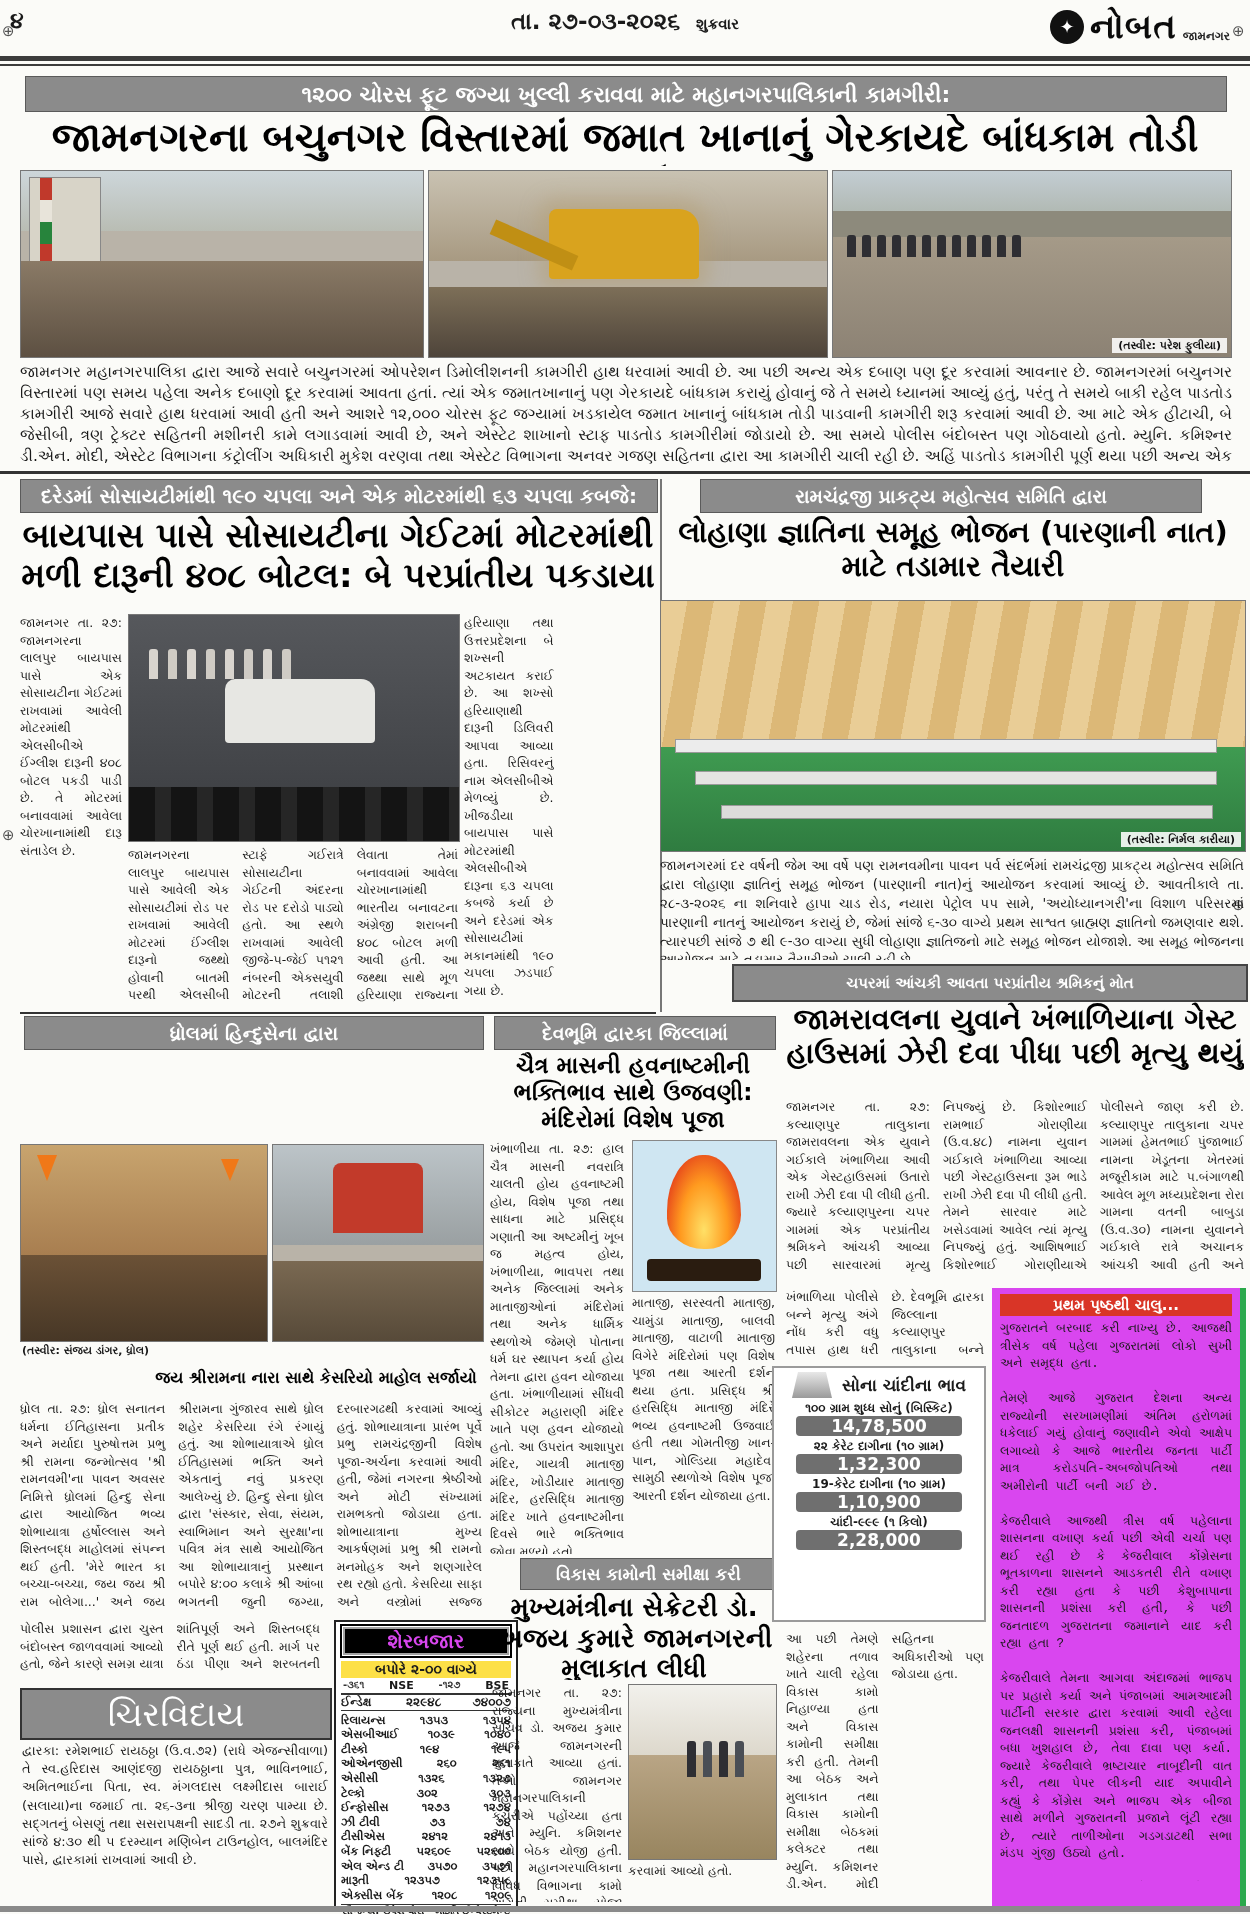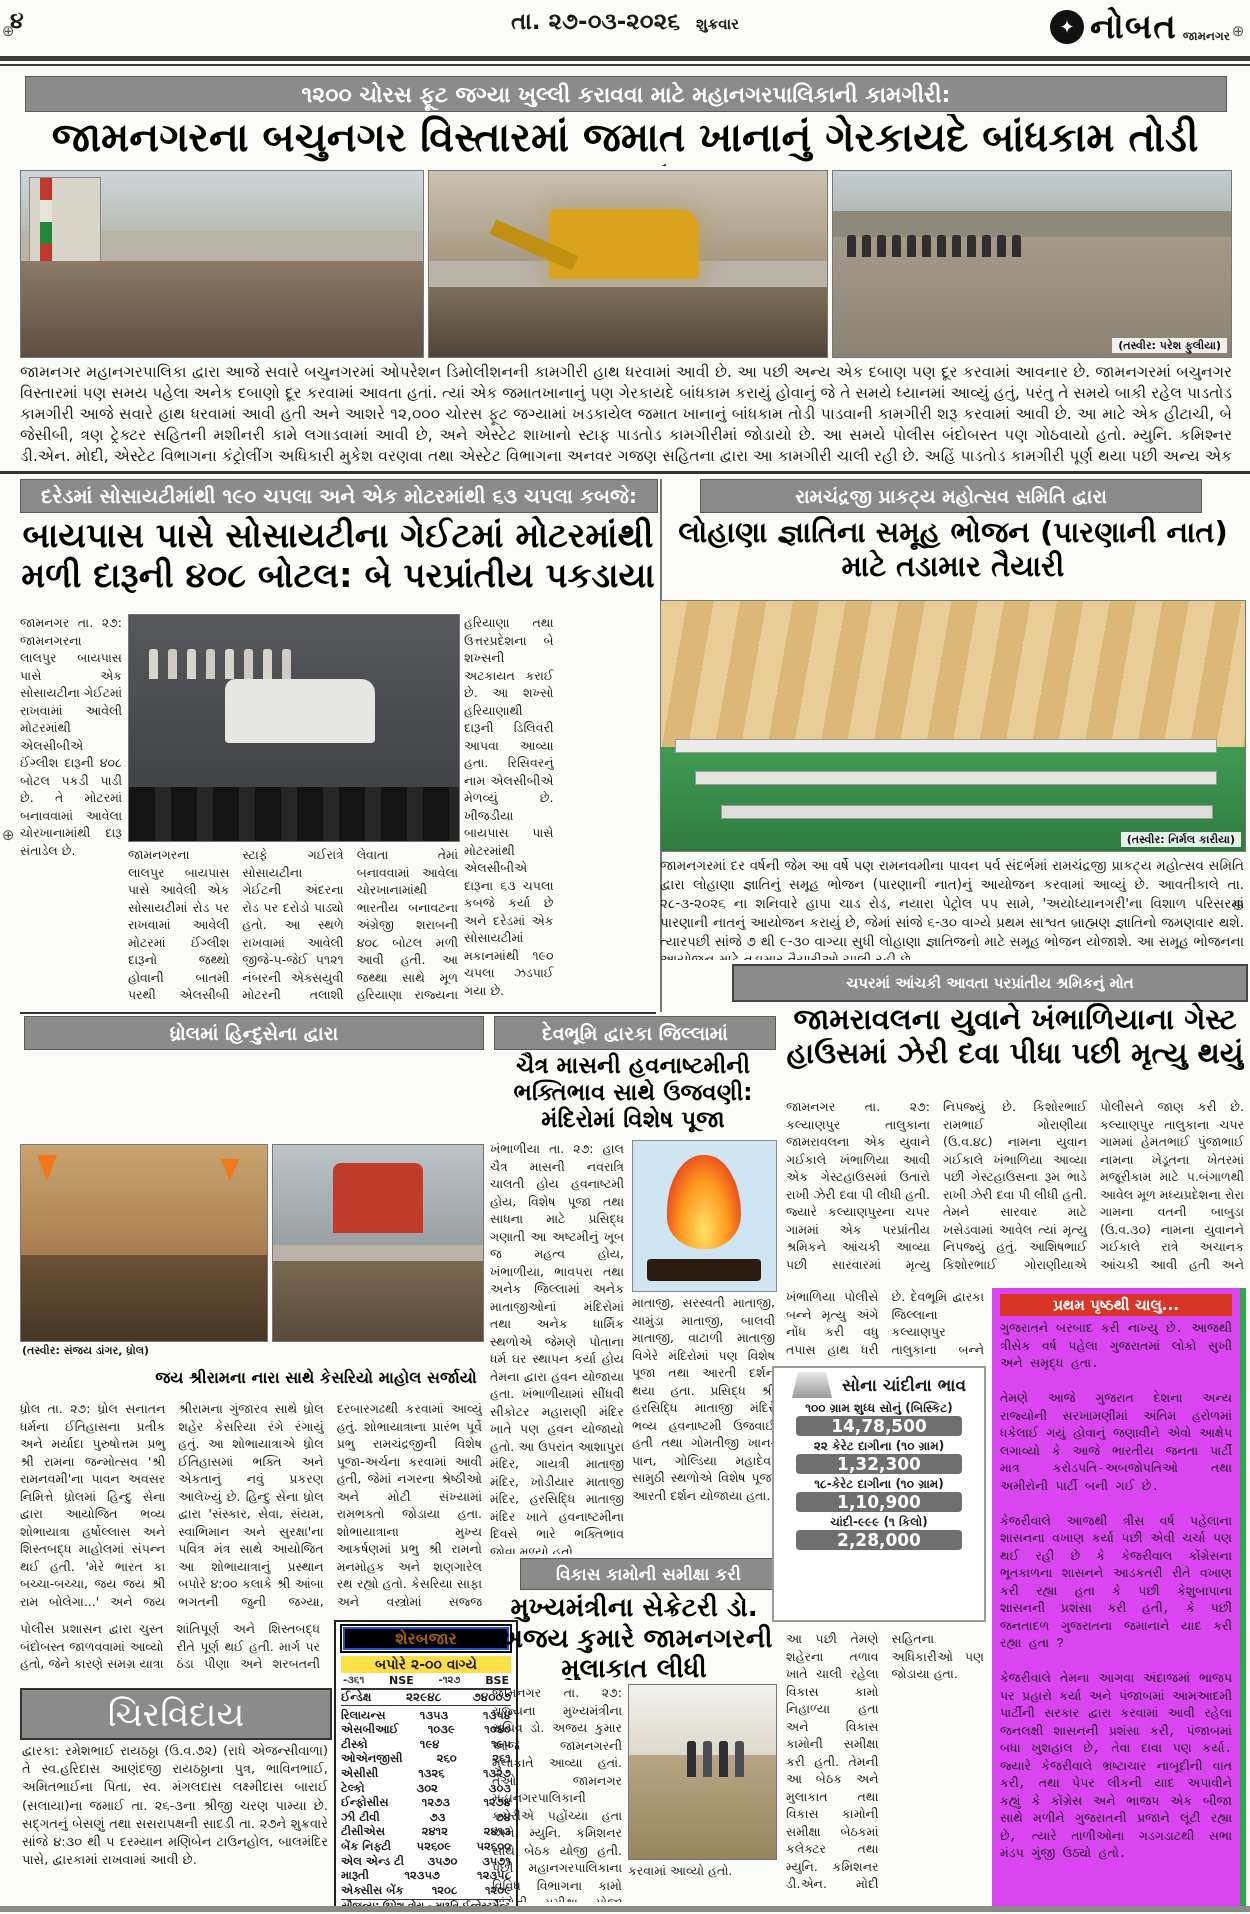--- a/index.html
+++ b/index.html
@@ -27,22 +27,22 @@
   .cols3{column-count:3;column-gap:13px;column-fill:auto;}
   .pre{white-space:pre-line;}
   
   .photo{overflow:hidden;border:1px solid #777;background:#b9b3a8;}
   .credit{position:absolute;right:4px;bottom:4px;background:rgba(255,255,255,.88);
           font-size:11px;font-weight:bold;padding:1px 6px;color:#111;}
   
   .obit-banner{background:#8b8b8b;border:2px solid #333;color:#fff;font-weight:400;
                display:flex;align-items:center;justify-content:center;}
   .stockbox{border:2px solid #222;background:#fff;padding:3px 5px;box-sizing:border-box;}
-  .stock-title{background:#000;color:#a16207;font-size:16px;font-weight:900;text-align:center;
-               border:2px solid #1d4ed8;outline:2px solid #000;outline-offset:1px;margin:2px;}
+  .stock-title{background:#000;color:#d946ef;font-size:20px;font-weight:900;text-align:center;
+               border:2px solid #a3a3a3;outline:2px solid #000;outline-offset:1px;margin:2px;}
   .stock-time{background:#fde047;text-align:center;font-size:14px;font-weight:bold;margin-top:6px;}
   .stock-chg{display:flex;justify-content:space-between;font-size:11px;font-weight:bold;
              border-bottom:2px solid #333;padding:1px 2px;}
   .stock-chg .neg{color:#333;font-size:10px;}
   .srow{display:flex;justify-content:space-between;font-size:11.5px;font-weight:bold;line-height:14.6px;}
   .srow span:nth-child(2),.srow span:nth-child(3){width:42px;text-align:right;}
   .shead{border-bottom:1.5px solid #333;margin-bottom:2px;font-size:12px;}
   .scourtesy{border-top:1.5px solid #333;font-size:10px;font-weight:bold;text-align:center;margin-top:2px;}
   .goldbox{border:2px solid #9a9a9a;background:#fff;padding:4px 8px;box-sizing:border-box;}
   .gold-head{display:flex;align-items:center;gap:10px;justify-content:center;}
@@ -305,21 +305,21 @@
 
   <div class="abs goldbox" style="left:772px;top:1366px;width:214px;height:256px;">
     <div class="gold-head">
       <span class="gold-bars"></span>
       <span class="gold-title">સોના ચાંદીના ભાવ</span>
     </div>
     <div class="gl">૧૦૦ ગ્રામ શુધ્ધ સોનું (બિસ્કિટ)</div>
     <div class="gv">14,78,500</div>
     <div class="gl">૨૨ કેરેટ દાગીના (૧૦ ગ્રામ)</div>
     <div class="gv">1,32,300</div>
-    <div class="gl">૧૮-કેરેટ દાગીના (૧૦ ગ્રામ)</div>
+    <div class="gl">19-કેરેટ દાગીના (૧૦ ગ્રામ)</div>
     <div class="gv">1,10,900</div>
     <div class="gl">ચાંદી-૯૯૯ (૧ કિલો)</div>
     <div class="gv">2,28,000</div>
   </div>
 
   <div class="abs contbox" style="left:992px;top:1288px;width:254px;height:618px;">
     <div class="cont-title">પ્રથમ પૃષ્ઠથી ચાલુ...</div>
     <div class="bt pre" style="font-size:12.5px;height:560px;font-family:Liberation Mono, monospace;">ગુજરાતને બરબાદ કરી નાખ્યુ છે. આજથી ત્રીસેક વર્ષ પહેલા ગુજરાતમાં લોકો સુખી અને સમૃદ્ધ હતા.
 
 તેમણે આજે ગુજરાત દેશના અન્ય રાજ્યોની સરખામણીમાં અંતિમ હરોળમાં ધકેલાઈ ગયું હોવાનું જણાવીને એવો આક્ષેપ લગાવ્યો કે આજે ભારતીય જનતા પાર્ટી માત્ર કરોડપતિ-અબજોપતિઓ તથા અમીરોની પાર્ટી બની ગઈ છે.

